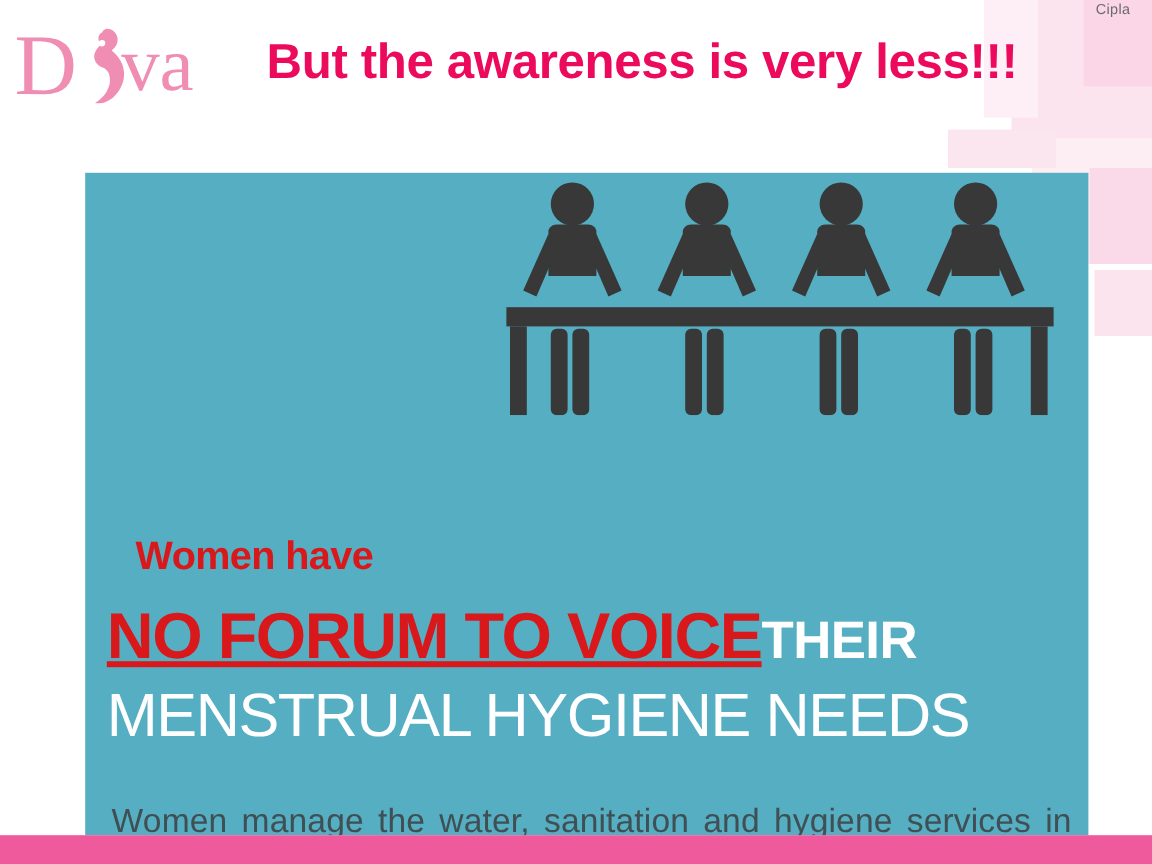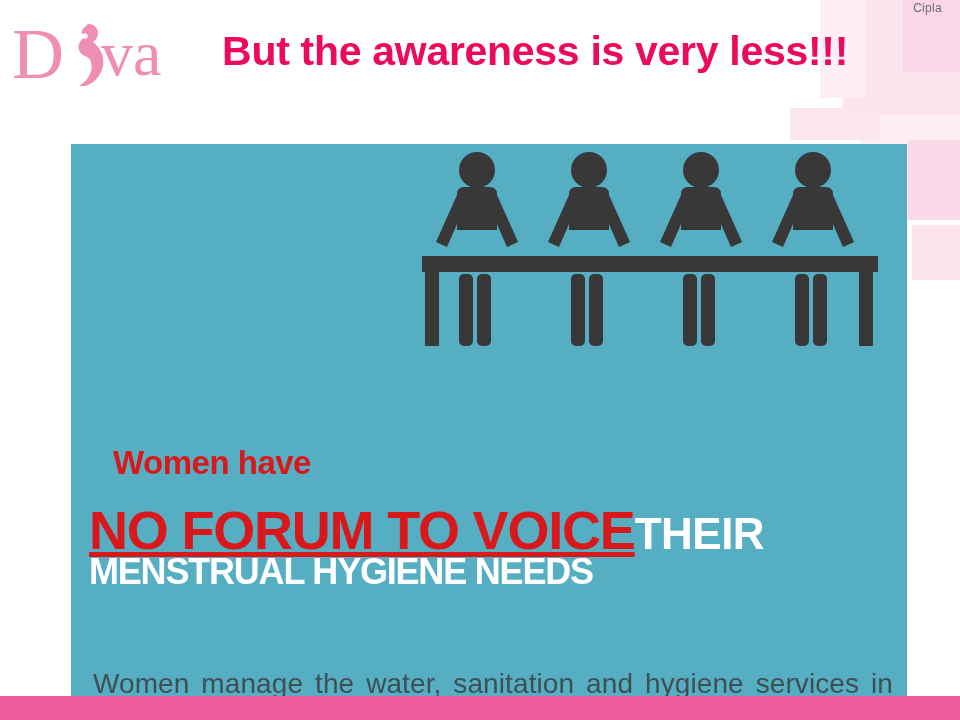--- a/index.html
+++ b/index.html
@@ -135,24 +135,24 @@
     font-weight: bold;
     letter-spacing: -1.2px;
     white-space: nowrap;
   }
   .line-forum .red   { color: #d9181b; text-decoration: underline; }
   .line-forum .white { color: #ffffff; font-size: 44px; letter-spacing: -.5px; text-align: right; }
 
   
   .line-needs {
     position: absolute;
-    left: 18px; top: 400px;
-    font-size: 36px;
+    left: 18px; top: 424px;
+    font-size: 51px;
     line-height: 56px;
-    font-weight: bold;
+    font-weight: normal;
     color: #ffffff;
     letter-spacing: -1.2px;
     white-space: nowrap;
   }
 
   
   .body-copy {
     position: absolute;
     left: 22px; top: 516px;
     width: 800px;

